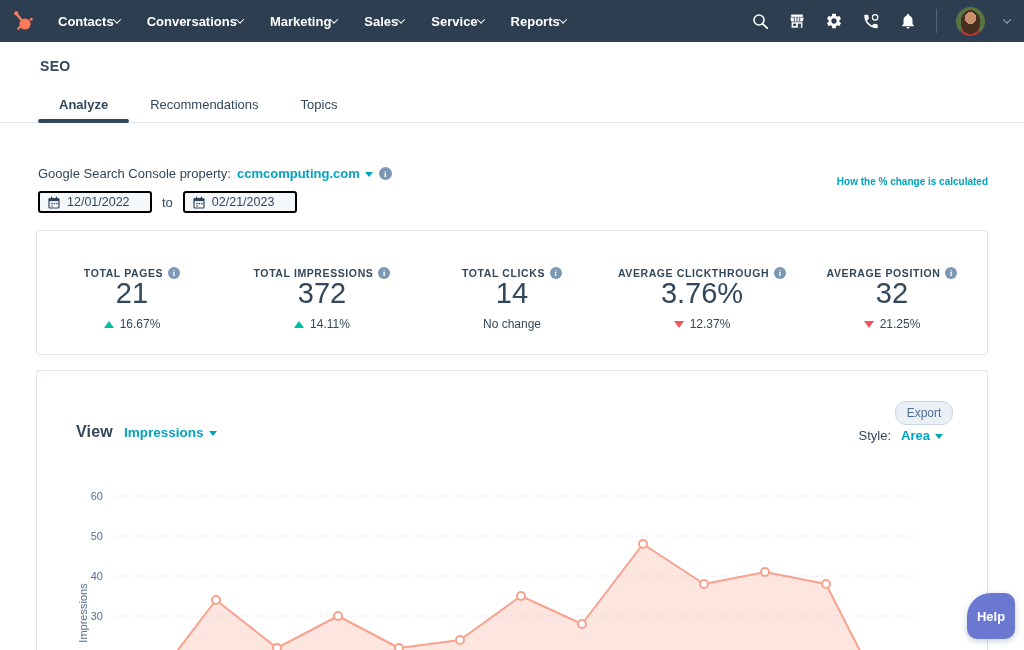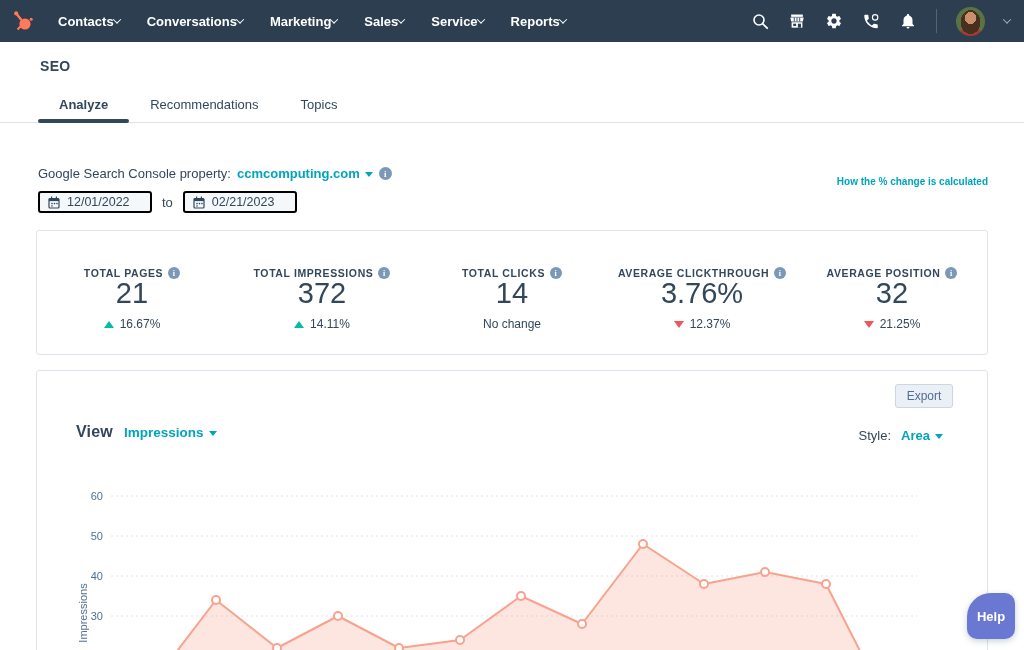--- a/index.html
+++ b/index.html
@@ -67,22 +67,22 @@
   .stat-change { display:flex; align-items:center; gap:6px; font-size:12px; margin-top:9px; }
   .tri { width:0; height:0; }
   .dir-up .tri { border-left:5px solid transparent; border-right:5px solid transparent;
     border-bottom:7px solid #00bda5; }
   .dir-down .tri { border-left:5px solid transparent; border-right:5px solid transparent;
     border-top:7px solid #f2545b; }
 
   
   .chart-card { position:absolute; top:370px; left:36px; width:952px; height:310px;
     background:#fff; border:1px solid #dfe3eb; border-radius:3px; }
-  .export-btn { position:absolute; top:13px; right:34px; width:58px; height:24px;
-    background:#eaf0f6; border:1px solid #cbd6e2; border-radius:3px; color:#506e91;
+  .export-btn { position:absolute; top:30px; right:34px; width:58px; height:24px;
+    background:#eaf0f6; border:1px solid #cbd6e2; border-radius:11px; color:#506e91;
     font-size:12px; font-family:"Liberation Sans", sans-serif; cursor:pointer; }
   .view-row { position:absolute; top:52px; left:39px; display:flex; align-items:baseline; gap:11px; }
   .view-title { font-size:16px; font-weight:700; letter-spacing:.2px; }
   .view-select { color:#00a4bd; font-weight:700; font-size:13.5px; display:flex;
     align-items:center; gap:5px; cursor:pointer; }
   .meta-row { position:absolute; top:76px; left:39px; font-size:11.5px; color:#42586e;
     display:flex; align-items:center; gap:9px; }
   .meta-divider { width:1px; height:12px; background:#cbd6e2; }
   .style-row { position:absolute; top:57px; right:44px; display:flex; align-items:center;
     gap:10px; font-size:13px; }

